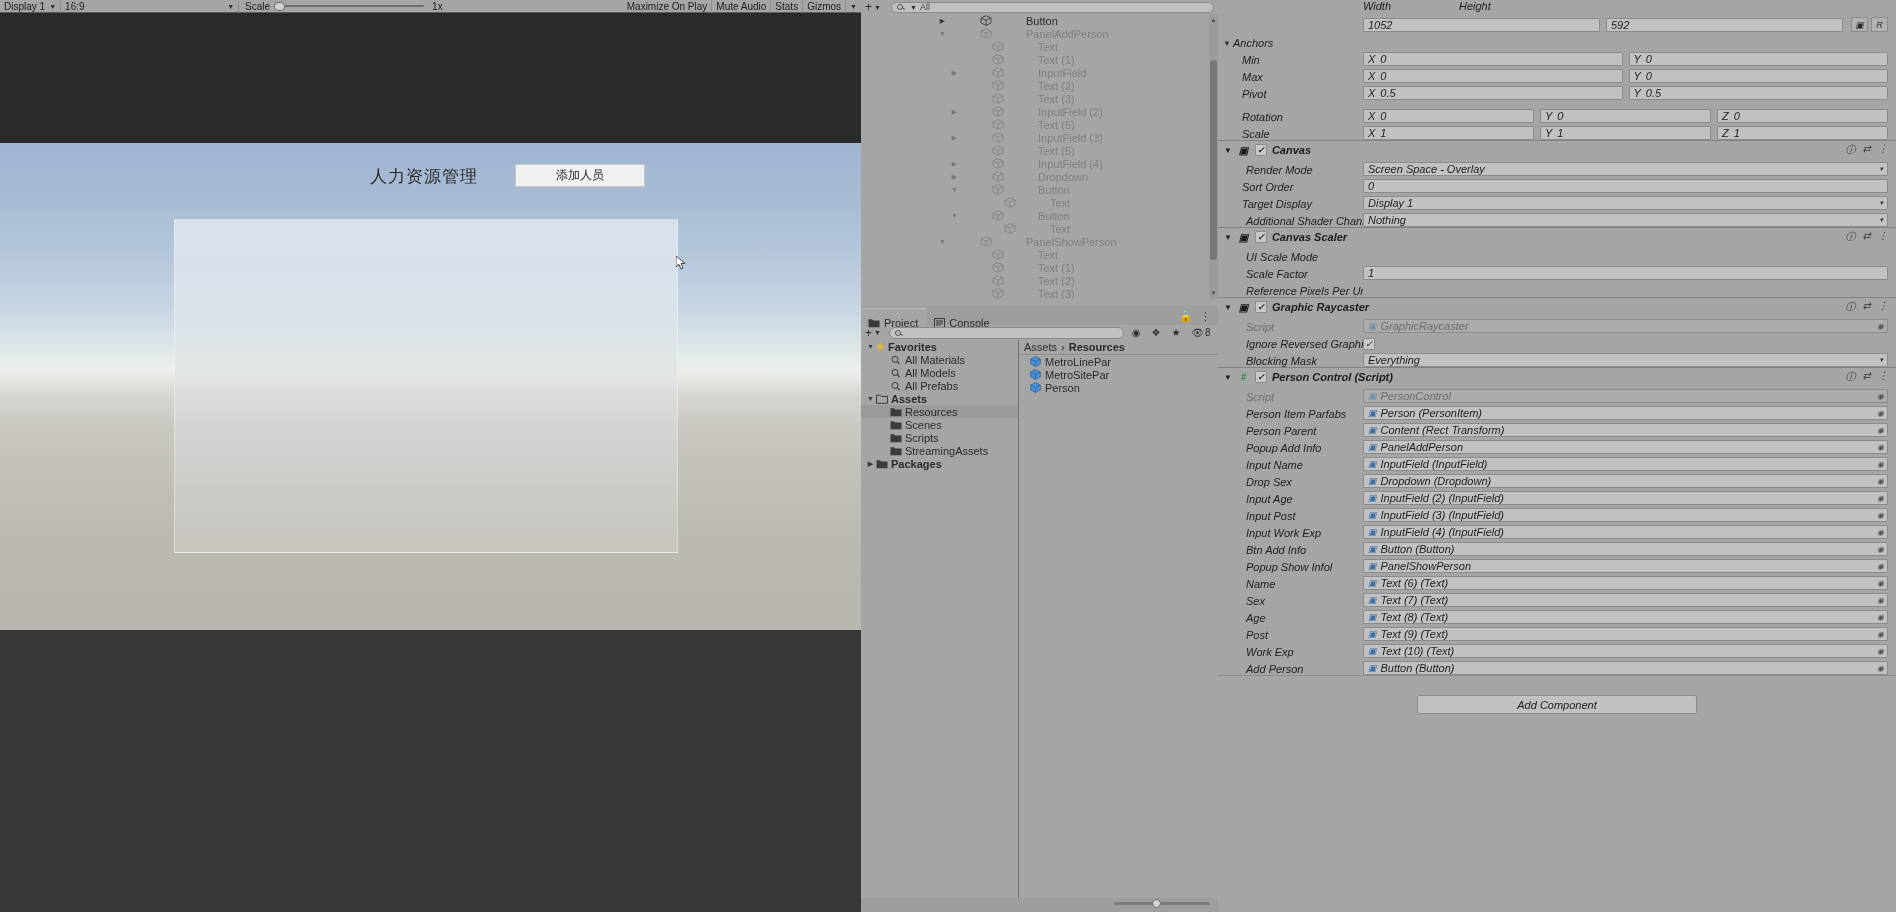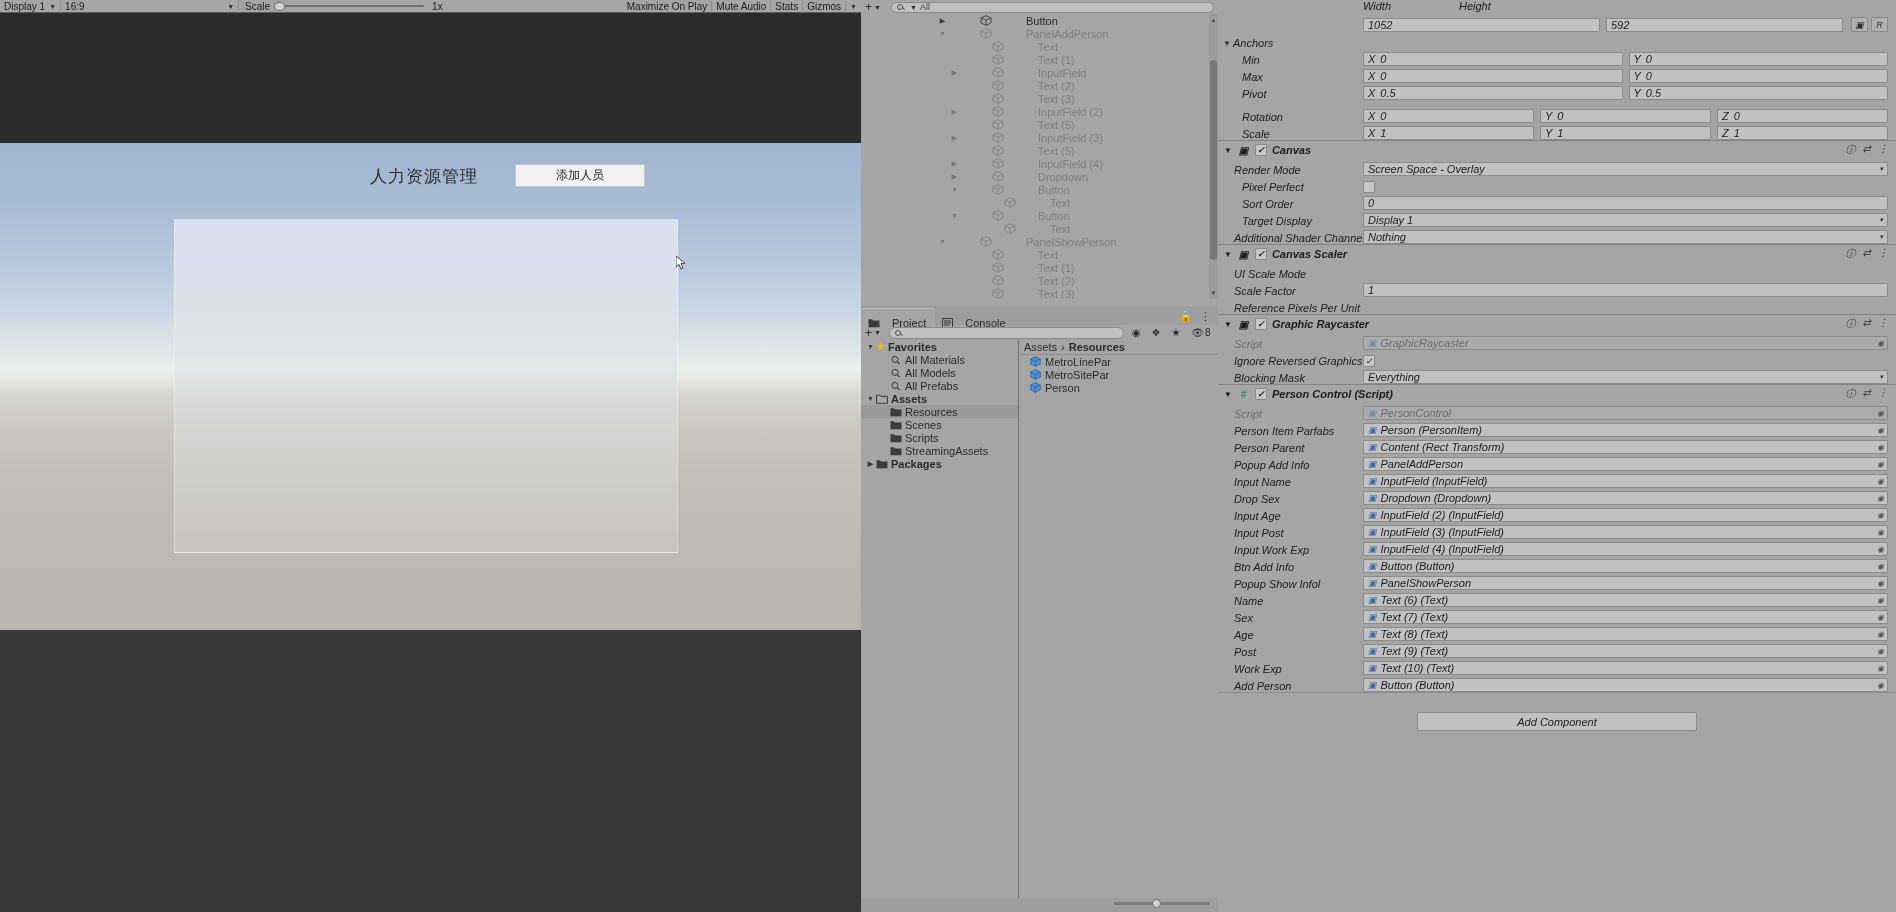--- a/index.html
+++ b/index.html
@@ -74,21 +74,21 @@
   .arrow.dim { color: #7a7a7a; }
   .cube { width: 12px; height: 11px; flex: none; margin-right: 2px; position: relative; }
   .hier-scroll { position: absolute; right: 0; top: 14px; width: 9px; height: 285px; background: #9b9b9b; }
   .hier-scroll .thumb { position: absolute; left: 1px; top: 46px; width: 7px; height: 200px; background: #777; border-radius: 4px; }
   .hier-scroll .up, .hier-scroll .dn { position: absolute; left: 1px; width: 7px; height: 8px; font-size: 6px; color: #4a4a4a; text-align: center; line-height: 8px; }
   .hier-scroll .up { top: 2px; } .hier-scroll .dn { bottom: 2px; }
 
   
   .project { position: absolute; left: 861px; top: 306px; width: 357px; height: 606px; background: #a5a5a5; }
   .proj-tabs { position: absolute; left: 0; top: 0; width: 357px; height: 19px; background: #9e9e9e; display: flex; align-items: flex-end; }
-  .ptab { height: 17px; padding: 12px 9px 0 7px; display: flex; align-items: center; gap: 12px; font-size: 11px; color: #2b2b2b; }
+  .ptab { height: 17px; padding: 12px 9px 0 7px; display: flex; align-items: center; gap: 4px; font-size: 11px; color: #2b2b2b; }
   .ptab.active { background: #a5a5a5; border-top: 1px solid #bcbcbc; border-radius: 3px 3px 0 0; }
   .ptab-icons { margin-left: auto; display: flex; align-items: center; gap: 7px; padding: 0 7px 2px 0; font-size: 11px; color: #2e2e2e; }
   .proj-toolbar { position: absolute; left: 0; top: 19px; width: 357px; height: 15px; display: flex; align-items: center; padding: 0 4px; gap: 4px; }
   .proj-search { flex: 1; height: 12px; background: #c0c0c0; border: 1px solid #8b8b8b; border-radius: 6px; display: flex; align-items: center; padding: 0 5px; gap: 3px; }
   .ptool { width: 16px; height: 13px; display: flex; align-items: center; justify-content: center; font-size: 10px; color: #2b2b2b; }
   .proj-split-l { position: absolute; left: 0; top: 34px; width: 158px; height: 572px; background: #a5a5a5; border-right: 1px solid #717171; }
   .proj-split-r { position: absolute; left: 159px; top: 34px; width: 198px; height: 572px; background: #a5a5a5; }
   .prow { height: 13px; display: flex; align-items: center; font-size: 11px; color: #2b2b2b; white-space: nowrap; }
   .prow.sel { background: #9a9a9a; }
   .prow.bold { font-weight: bold; }
@@ -99,21 +99,21 @@
   .arow { height: 13px; display: flex; align-items: center; gap: 4px; padding-left: 10px; font-size: 11px; color: #2b2b2b; }
   .prefab-ico { width: 11px; height: 11px; flex: none; }
   .proj-bottombar { position: absolute; left: 0; bottom: 0; width: 357px; height: 14px; background: #9e9e9e; }
   .proj-bottombar .sl { position: absolute; right: 8px; top: 4px; width: 96px; height: 3px; background: #7d7d7d; border-radius: 2px; }
   .proj-bottombar .knb { position: absolute; left: 38px; top: -3px; width: 9px; height: 9px; border-radius: 50%; background: #d2d2d2; border: 1px solid #6d6d6d; }
 
   
   .inspector { position: absolute; left: 1218px; top: 0; width: 678px; height: 912px; background: #a5a5a5; overflow: hidden; font-style: italic; }
   .insp-inner { position: relative; width: 678px; }
   .irow { height: 17px; display: flex; align-items: flex-end; font-size: 11px; color: #212121; }
-  .ilabel { width: 145px; padding-left: 16px; white-space: nowrap; overflow: hidden; }
+  .ilabel { width: 145px; padding-left: 28px; white-space: nowrap; overflow: hidden; }
   .ilabel.ind1 { padding-left: 24px; }
   .ilabel.dim { color: #6f6f6f; }
   .ifield { flex: 1; margin-right: 8px; display: flex; gap: 6px; }
   .ibox {
     flex: 1; height: 14px; background: #c1c1c1; border: 1px solid #8b8b8b; border-radius: 1px;
     display: flex; align-items: center; padding: 0 4px; font-size: 11px; color: #1d1d1d; overflow: hidden; white-space: nowrap;
   }
   .ibox.disabled { background: #ababab; color: #6e6e6e; }
   .dropdown { position: relative; }
   .dropdown::after { content:'\25BE'; position: absolute; right: 4px; top: 50%; transform: translateY(-50%); font-size: 7px; color: #333; }
@@ -690,26 +690,20 @@
         </div>
         <div class="irow">
           <span class="ilabel">Render Mode</span>
           <div class="ifield">
             <span class="ibox dropdown">
               <span>Screen Space - Overlay</span>
             </span>
           </div>
         </div>
         <div class="irow">
-          <span class="ilabel ind1">Pixel Perfect</span>
-          <div class="ifield">
-            <span class="checkbox"></span>
-          </div>
-        </div>
-        <div class="irow">
           <span class="ilabel ind1">Sort Order</span>
           <div class="ifield">
             <span class="ibox">
               <span>0</span>
             </span>
           </div>
         </div>
         <div class="irow">
           <span class="ilabel ind1">Target Display</span>
           <div class="ifield">

